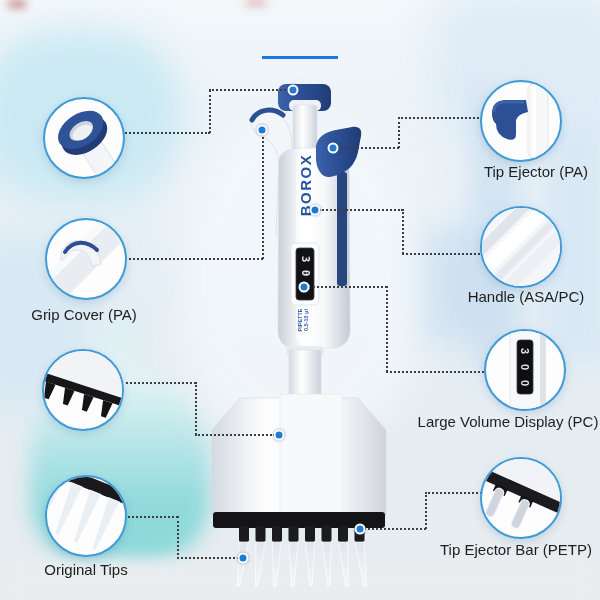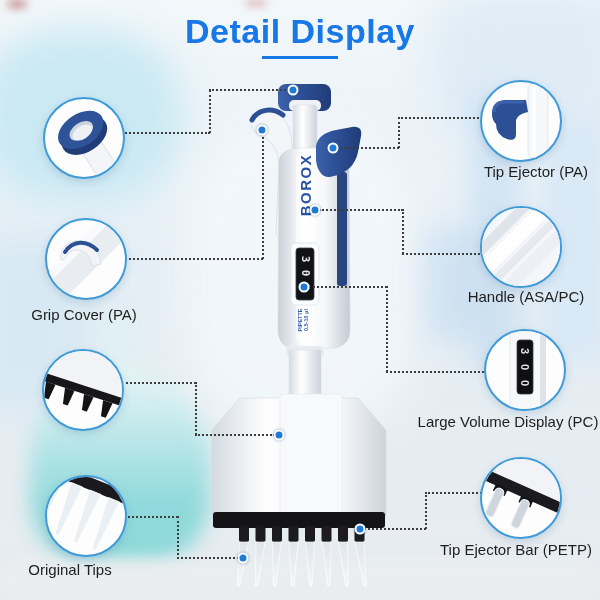--- a/index.html
+++ b/index.html
@@ -61,21 +61,20 @@
     <div style="left:415px;top:230px;width:85px;height:110px;background:#c9def0;filter:blur(14px);opacity:.75;"></div>
     <div style="left:-30px;top:240px;width:120px;height:170px;background:#d8e9f3;filter:blur(16px);"></div>
     <div style="left:95px;top:315px;width:42px;height:95px;background:#dff0f3;filter:blur(10px);"></div>
     <div style="left:30px;top:370px;width:180px;height:195px;background:linear-gradient(180deg,#e8f5f7 0%,#a9e2e4 45%,#86d7d9 70%);border-radius:45% 45% 35% 35%;filter:blur(10px);opacity:.9;"></div>
     <div style="left:180px;top:120px;width:240px;height:320px;background:#f4f8fb;border-radius:40%;filter:blur(20px);opacity:.8;"></div>
     <div style="left:0;top:560px;width:600px;height:40px;background:#e9edef;filter:blur(8px);"></div>
     <div style="left:8px;top:0;width:18px;height:8px;background:#b04848;filter:blur(4px);opacity:.6;"></div>
     <div style="left:246px;top:0;width:20px;height:6px;background:#c96a6a;filter:blur(4px);opacity:.5;"></div>
   </div>
 
-  <div class="title">Detail Display</div>
   <div class="title-underline"></div>
 
   <svg class="pipette-svg" width="600" height="600" viewBox="0 0 600 600">
     <defs>
       <linearGradient id="navyG" x1="0" y1="0" x2="1" y2="0">
         <stop offset="0" stop-color="#3c62ac"></stop>
           <stop offset=".45" stop-color="#2c4f95"></stop>
           <stop offset="1" stop-color="#213c77"></stop>
       </linearGradient>
       <linearGradient id="bodyG" x1="0" y1="0" x2="1" y2="0">
@@ -279,19 +278,19 @@
         <rect x="2" y="26" width="94" height="11" rx="3" fill="#1b1b1f"></rect>
         <rect x="14" y="35" width="13" height="8" fill="#141417"></rect>
         <rect x="42" y="35" width="13" height="8" fill="#141417"></rect>
         <rect x="16" y="38" width="9" height="30" rx="4" fill="#cfd5dc" stroke="#eef1f4" stroke-width="1.2"></rect>
         <rect x="44" y="38" width="9" height="30" rx="4" fill="#cfd5dc" stroke="#eef1f4" stroke-width="1.2"></rect>
       </g>
     </svg>
   </div>
 
   <div class="callout-label" style="left:84px;top:306px">Grip Cover (PA)</div>
-  <div class="callout-label" style="left:70px;top:561px">Original Tips</div>
+  <div class="callout-label" style="left:86px;top:561px">Original Tips</div>
   <div class="callout-label" style="left:536px;top:163px">Tip Ejector (PA)</div>
   <div class="callout-label" style="left:526px;top:288px">Handle (ASA/PC)</div>
   <div class="callout-label" style="left:508px;top:413px">Large Volume Display (PC)</div>
   <div class="callout-label" style="left:516px;top:541px">Tip Ejector Bar (PETP)</div>
 
 </div>
 
 </body></html>

